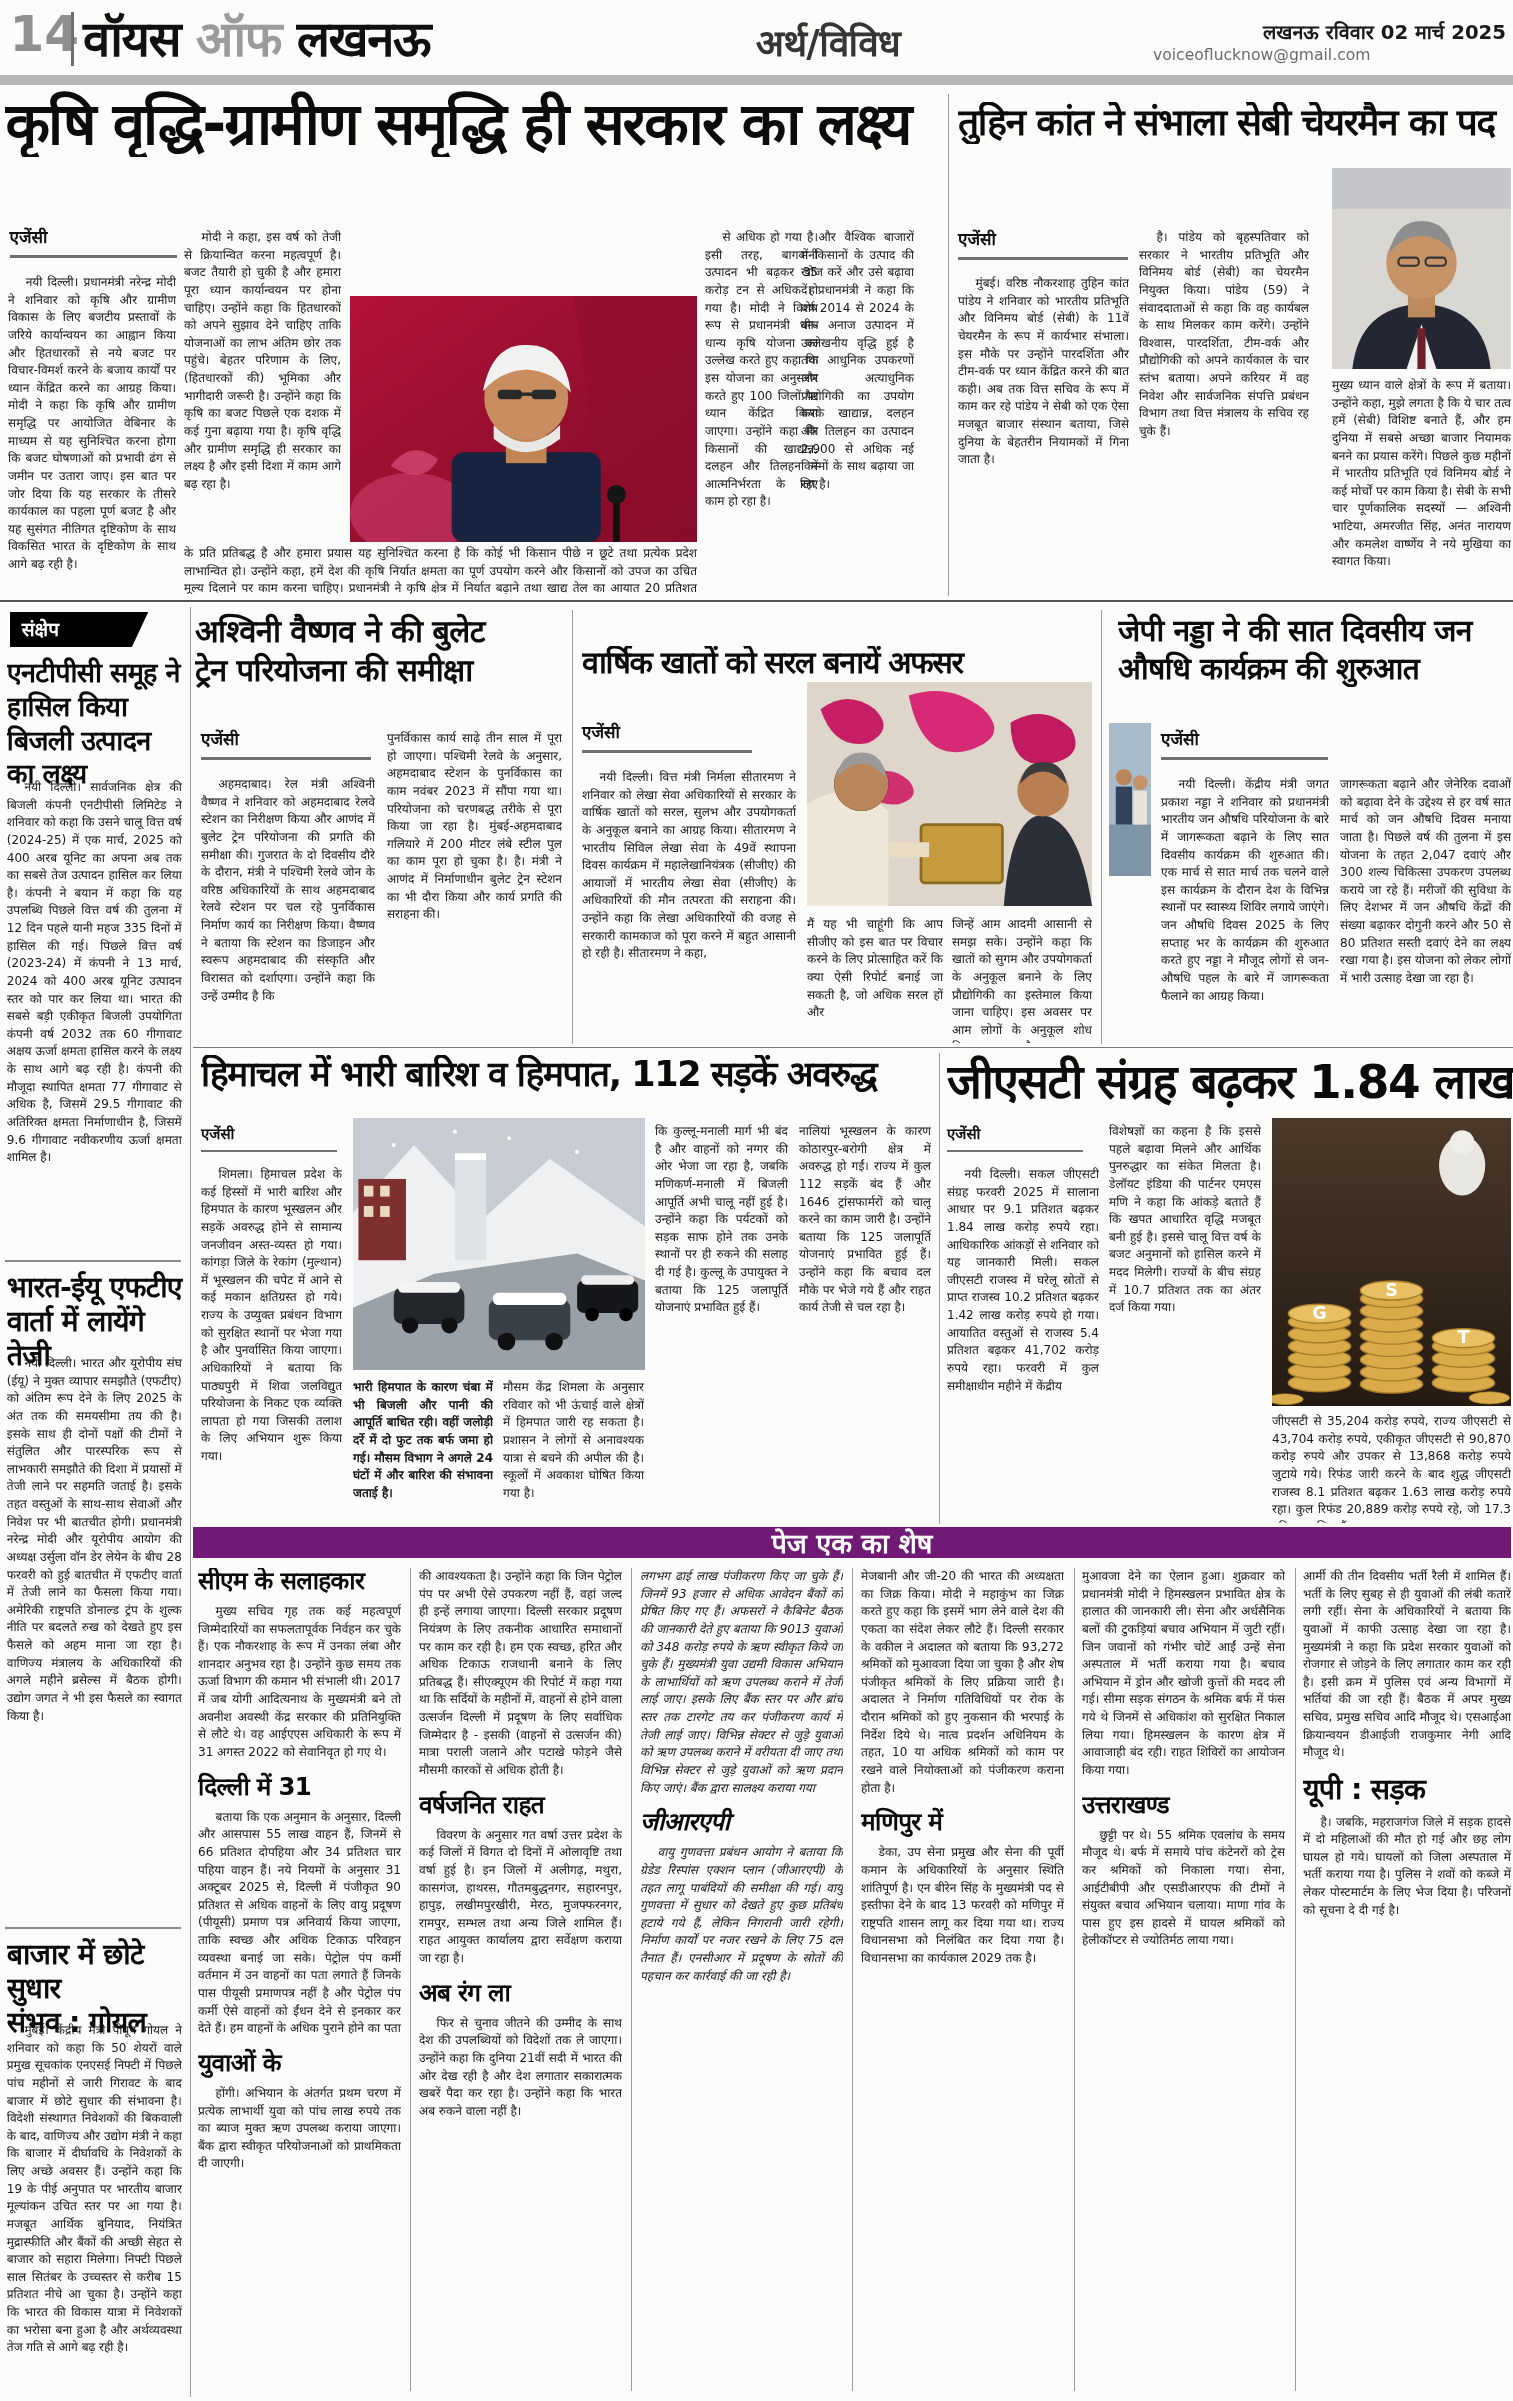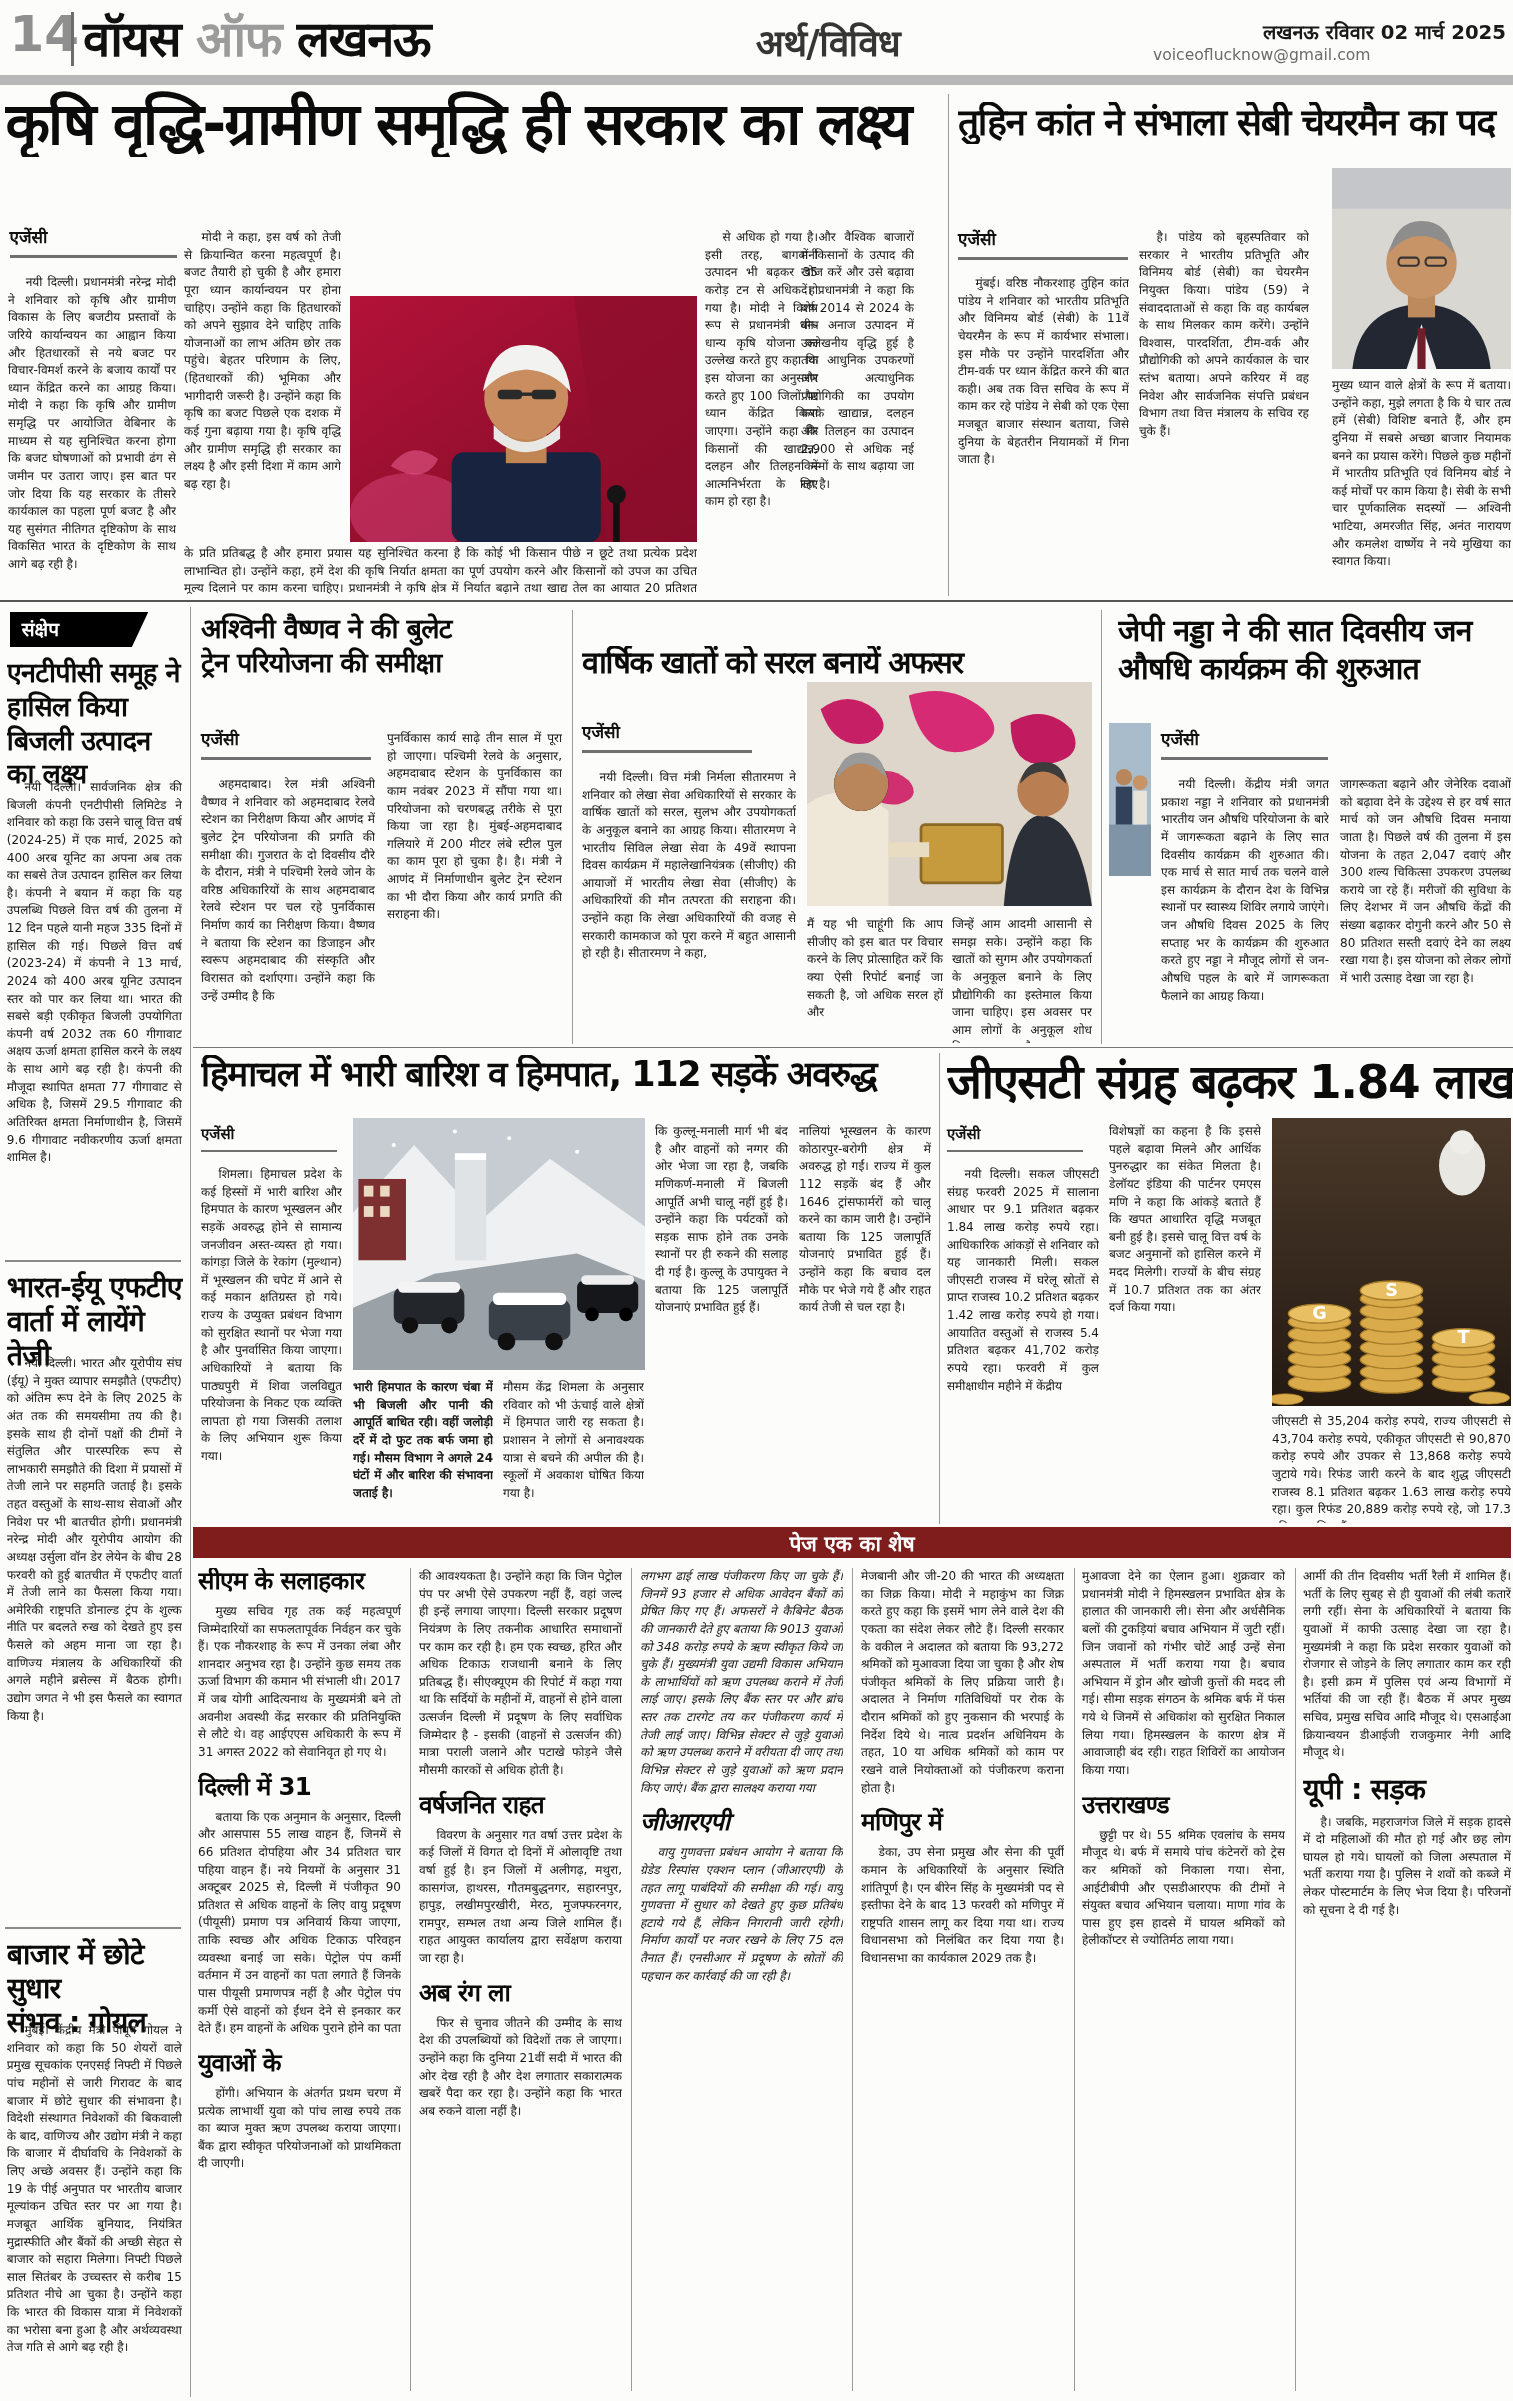--- a/index.html
+++ b/index.html
@@ -10,21 +10,21 @@
   .nw{white-space:nowrap;}
   .bd{position:absolute;font-size:12px;line-height:1.47;text-align:justify;color:#181818;overflow:hidden;text-indent:17.6px;}
   .byl{position:absolute;font-weight:700;font-size:17px;color:#111;}
   .byl .rule{margin-top:6.8px;height:3.4px;background:#707070;}
   .vr{position:absolute;width:1.4px;background:#9a9a9a;}
   .hr{position:absolute;background:#565656;}
   .photo{position:absolute;overflow:hidden;background:#ccc;}
   .photo svg{display:block;width:100%;height:100%;}
   .tag{position:absolute;background:#000000;color:#fff;font-weight:800;font-size:19px;
        padding:4.1px 17.6px 5.4px 12.2px;clip-path:polygon(0 0,100% 0,88% 100%,0 100%);}
-  .banner{position:absolute;background:#7f1d1d;color:#fff;font-weight:800;font-size:21px;
+  .banner{position:absolute;background:#701a75;color:#fff;font-weight:800;font-size:27px;
           display:flex;align-items:center;justify-content:center;letter-spacing:0;}
   .colflex{position:absolute;overflow:hidden;}
   .colflex .bdt{font-size:12px;line-height:1.47;text-align:justify;text-indent:17.6px;color:#181818;}
   .colflex .sh{font-weight:800;font-size:24.4px;letter-spacing:-0.7px;line-height:1.1;margin:12.2px 0 8.1px;text-indent:0;color:#0b0b0b;}
   .mast1{color:#101010;} .mast2{color:#9b9b9b;} 
 </style>
 </head>
 <body>
 
 <div class="page">
@@ -108,21 +108,21 @@
     <span>भारत-ईयू एफटीए</span><br><span>वार्ता में लायेंगे तेजी</span>
   </div>
   <div class="bd" style="left:6.8px;top:1355px;width:175px;height:566px;">नयी दिल्ली। भारत और यूरोपीय संघ (ईयू) ने मुक्त व्यापार समझौते (एफटीए) को अंतिम रूप देने के लिए 2025 के अंत तक की समयसीमा तय की है। इसके साथ ही दोनों पक्षों की टीमों ने संतुलित और पारस्परिक रूप से लाभकारी समझौते की दिशा में प्रयासों में तेजी लाने पर सहमति जताई है। इसके तहत वस्तुओं के साथ-साथ सेवाओं और निवेश पर भी बातचीत होगी। प्रधानमंत्री नरेन्द्र मोदी और यूरोपीय आयोग की अध्यक्ष उर्सुला वॉन डेर लेयेन के बीच 28 फरवरी को हुई बातचीत में एफटीए वार्ता में तेजी लाने का फैसला किया गया। अमेरिकी राष्ट्रपति डोनाल्ड ट्रंप के शुल्क नीति पर बदलते रुख को देखते हुए इस फैसले को अहम माना जा रहा है। वाणिज्य मंत्रालय के अधिकारियों की अगले महीने ब्रसेल्स में बैठक होगी। उद्योग जगत ने भी इस फैसले का स्वागत किया है।</div>
   <div class="hr" style="left:5.4px;top:1927px;width:176px;height:2px;background:#8a8a8a;"></div>
   <div class="hd" style="left:6.8px;top:1938px;width:176px;font-size:28.5px;line-height:1.2;">
     <span>बाजार में छोटे सुधार</span><br><span>संभव : गोयल</span>
   </div>
   <div class="bd" style="left:6.8px;top:2022px;width:175px;height:372px;">मुंबई। केंद्रीय मंत्री पीयूष गोयल ने शनिवार को कहा कि 50 शेयरों वाले प्रमुख सूचकांक एनएसई निफ्टी में पिछले पांच महीनों से जारी गिरावट के बाद बाजार में छोटे सुधार की संभावना है। विदेशी संस्थागत निवेशकों की बिकवाली के बाद, वाणिज्य और उद्योग मंत्री ने कहा कि बाजार में दीर्घावधि के निवेशकों के लिए अच्छे अवसर हैं। उन्होंने कहा कि 19 के पीई अनुपात पर भारतीय बाजार मूल्यांकन उचित स्तर पर आ गया है। मजबूत आर्थिक बुनियाद, नियंत्रित मुद्रास्फीति और बैंकों की अच्छी सेहत से बाजार को सहारा मिलेगा। निफ्टी पिछले साल सितंबर के उच्चस्तर से करीब 15 प्रतिशत नीचे आ चुका है। उन्होंने कहा कि भारत की विकास यात्रा में निवेशकों का भरोसा बना हुआ है और अर्थव्यवस्था तेज गति से आगे बढ़ रही है।</div>
   <div class="vr" style="left:190px;top:607px;height:1790px;"></div>
 
-  <div class="hd" style="left:201px;top:612px;width:370px;font-size:27px;line-height:1.25;">
+  <div class="hd" style="left:195px;top:612px;width:370px;font-size:31px;line-height:1.25;">
     <span>अश्विनी वैष्णव ने की बुलेट</span><br><span>ट्रेन परियोजना की समीक्षा</span>
   </div>
   <div class="byl" style="left:201px;top:727px;width:170px;">
     <span>एजेंसी</span><div class="rule" style="width:170px;"></div>
   </div>
   <div class="bd" style="left:201px;top:776px;width:174px;height:267px;">अहमदाबाद। रेल मंत्री अश्विनी वैष्णव ने शनिवार को अहमदाबाद रेलवे स्टेशन का निरीक्षण किया और आणंद में बुलेट ट्रेन परियोजना की प्रगति की समीक्षा की। गुजरात के दो दिवसीय दौरे के दौरान, मंत्री ने पश्चिमी रेलवे जोन के वरिष्ठ अधिकारियों के साथ अहमदाबाद रेलवे स्टेशन पर चल रहे पुनर्विकास निर्माण कार्य का निरीक्षण किया। वैष्णव ने बताया कि स्टेशन का डिजाइन और स्वरूप अहमदाबाद की संस्कृति और विरासत को दर्शाएगा। उन्होंने कहा कि उन्हें उम्मीद है कि</div>
   <div class="bd" style="left:387px;top:730px;width:175px;height:313px;text-indent:0;">पुनर्विकास कार्य साढ़े तीन साल में पूरा हो जाएगा। पश्चिमी रेलवे के अनुसार, अहमदाबाद स्टेशन के पुनर्विकास का काम नवंबर 2023 में सौंपा गया था। परियोजना को चरणबद्ध तरीके से पूरा किया जा रहा है। मुंबई-अहमदाबाद गलियारे में 200 मीटर लंबे स्टील पुल का काम पूरा हो चुका है। है। मंत्री ने आणंद में निर्माणाधीन बुलेट ट्रेन स्टेशन का भी दौरा किया और कार्य प्रगति की सराहना की।</div>
   <div class="vr" style="left:572px;top:610px;height:434px;"></div>
 
   <div class="hd nw" style="left:582px;top:646px;width:511px;font-size:30.5px;letter-spacing:-1.4px;">वार्षिक खातों को सरल बनायें अफसर</div>

